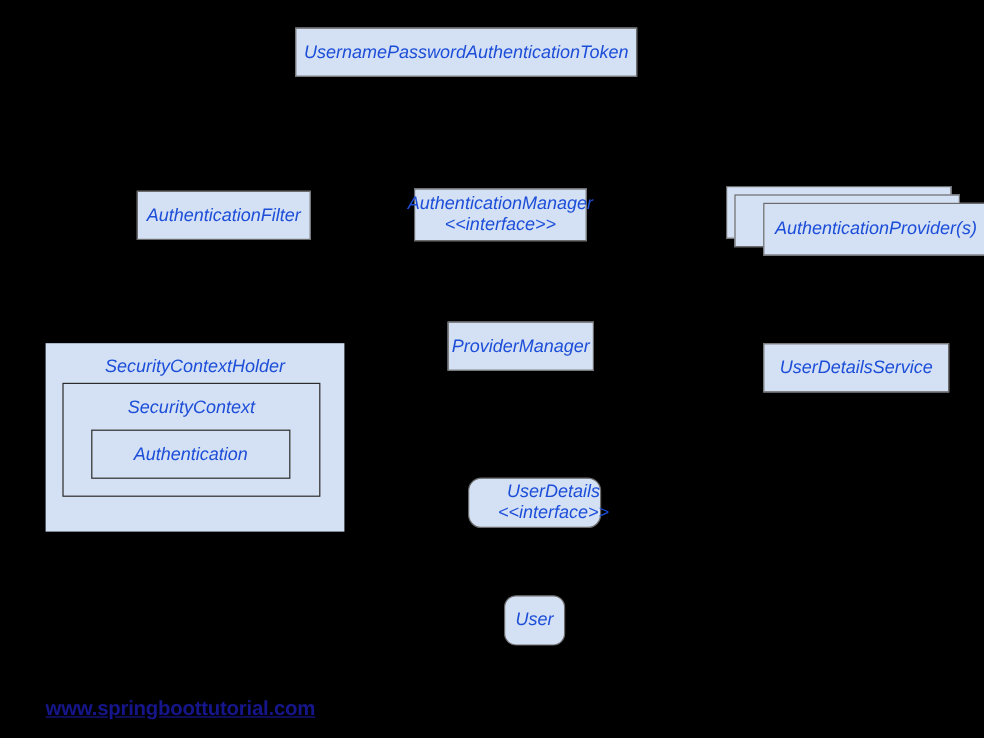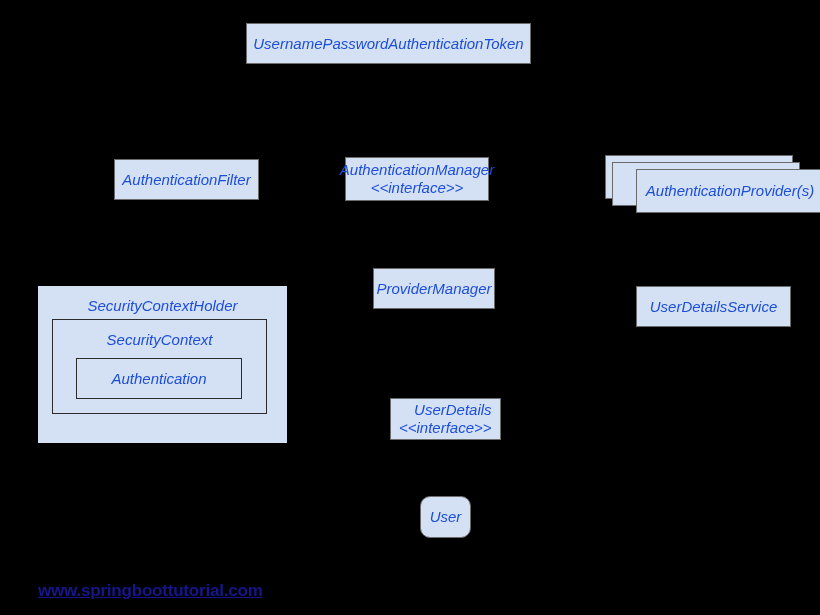--- a/index.html
+++ b/index.html
@@ -36,22 +36,23 @@
   }
   .node.borderless {
     border: none;
   }
   .node.inner-box {
     border: 1px solid #2b2b2b;
     background: #d4e1f5;
   }
   .node.align-left {
     justify-content: flex-start;
-    text-align: right;
-    padding-left: 8px;
+    text-align: center;
+    padding-left: 24px;
+    border-radius: 11px;
   }
   .node.align-top {
     align-items: flex-start;
     padding-top: 11px;
   }
   .stack-shadow {
     position: absolute;
     box-sizing: border-box;
     background: #d4e1f5;
     border: 1px solid #6b6b6b;

